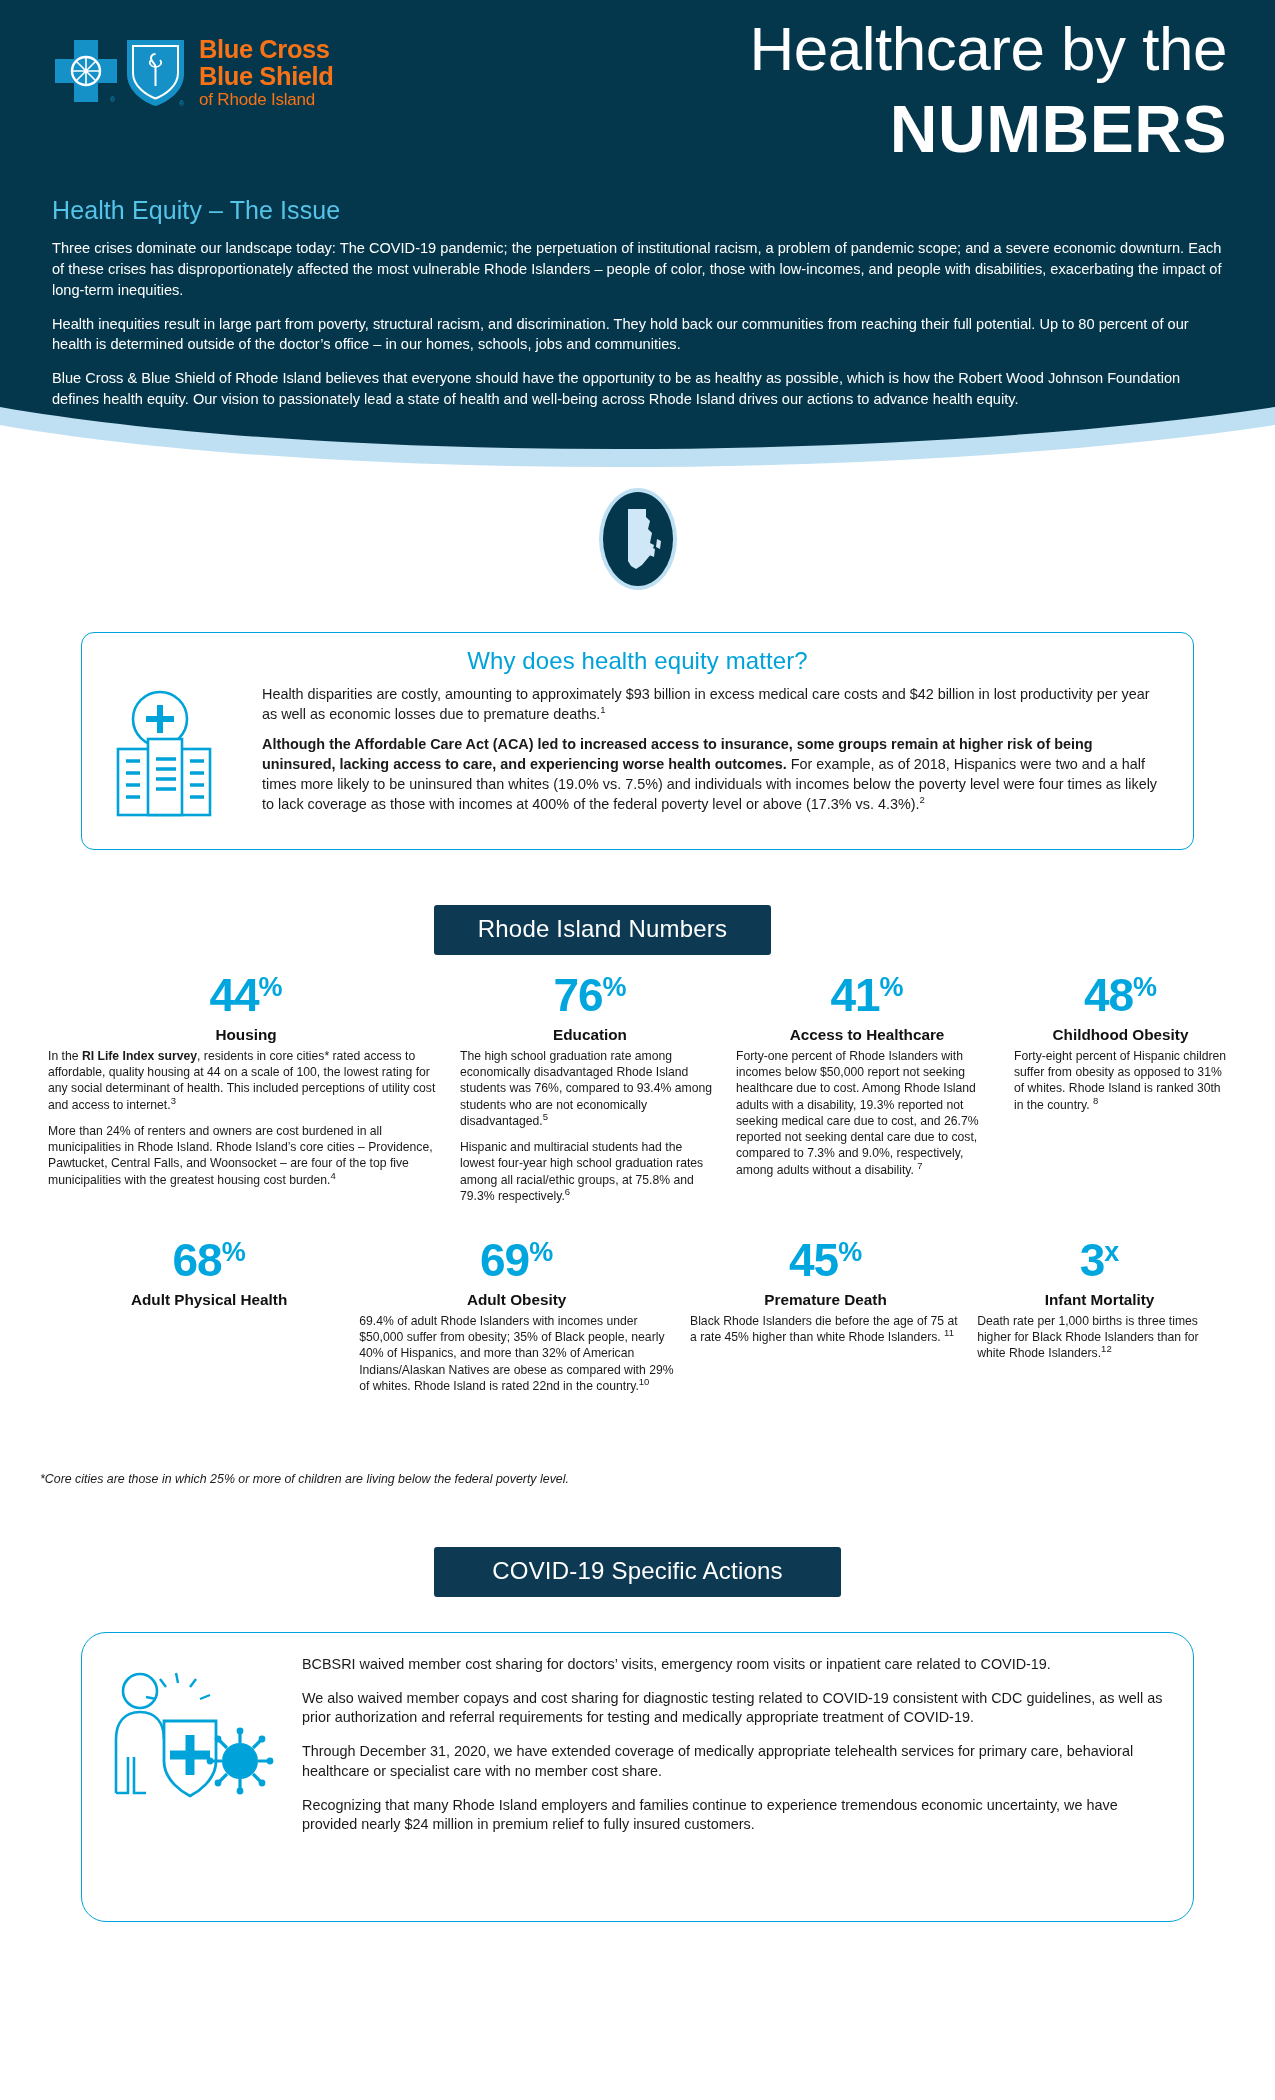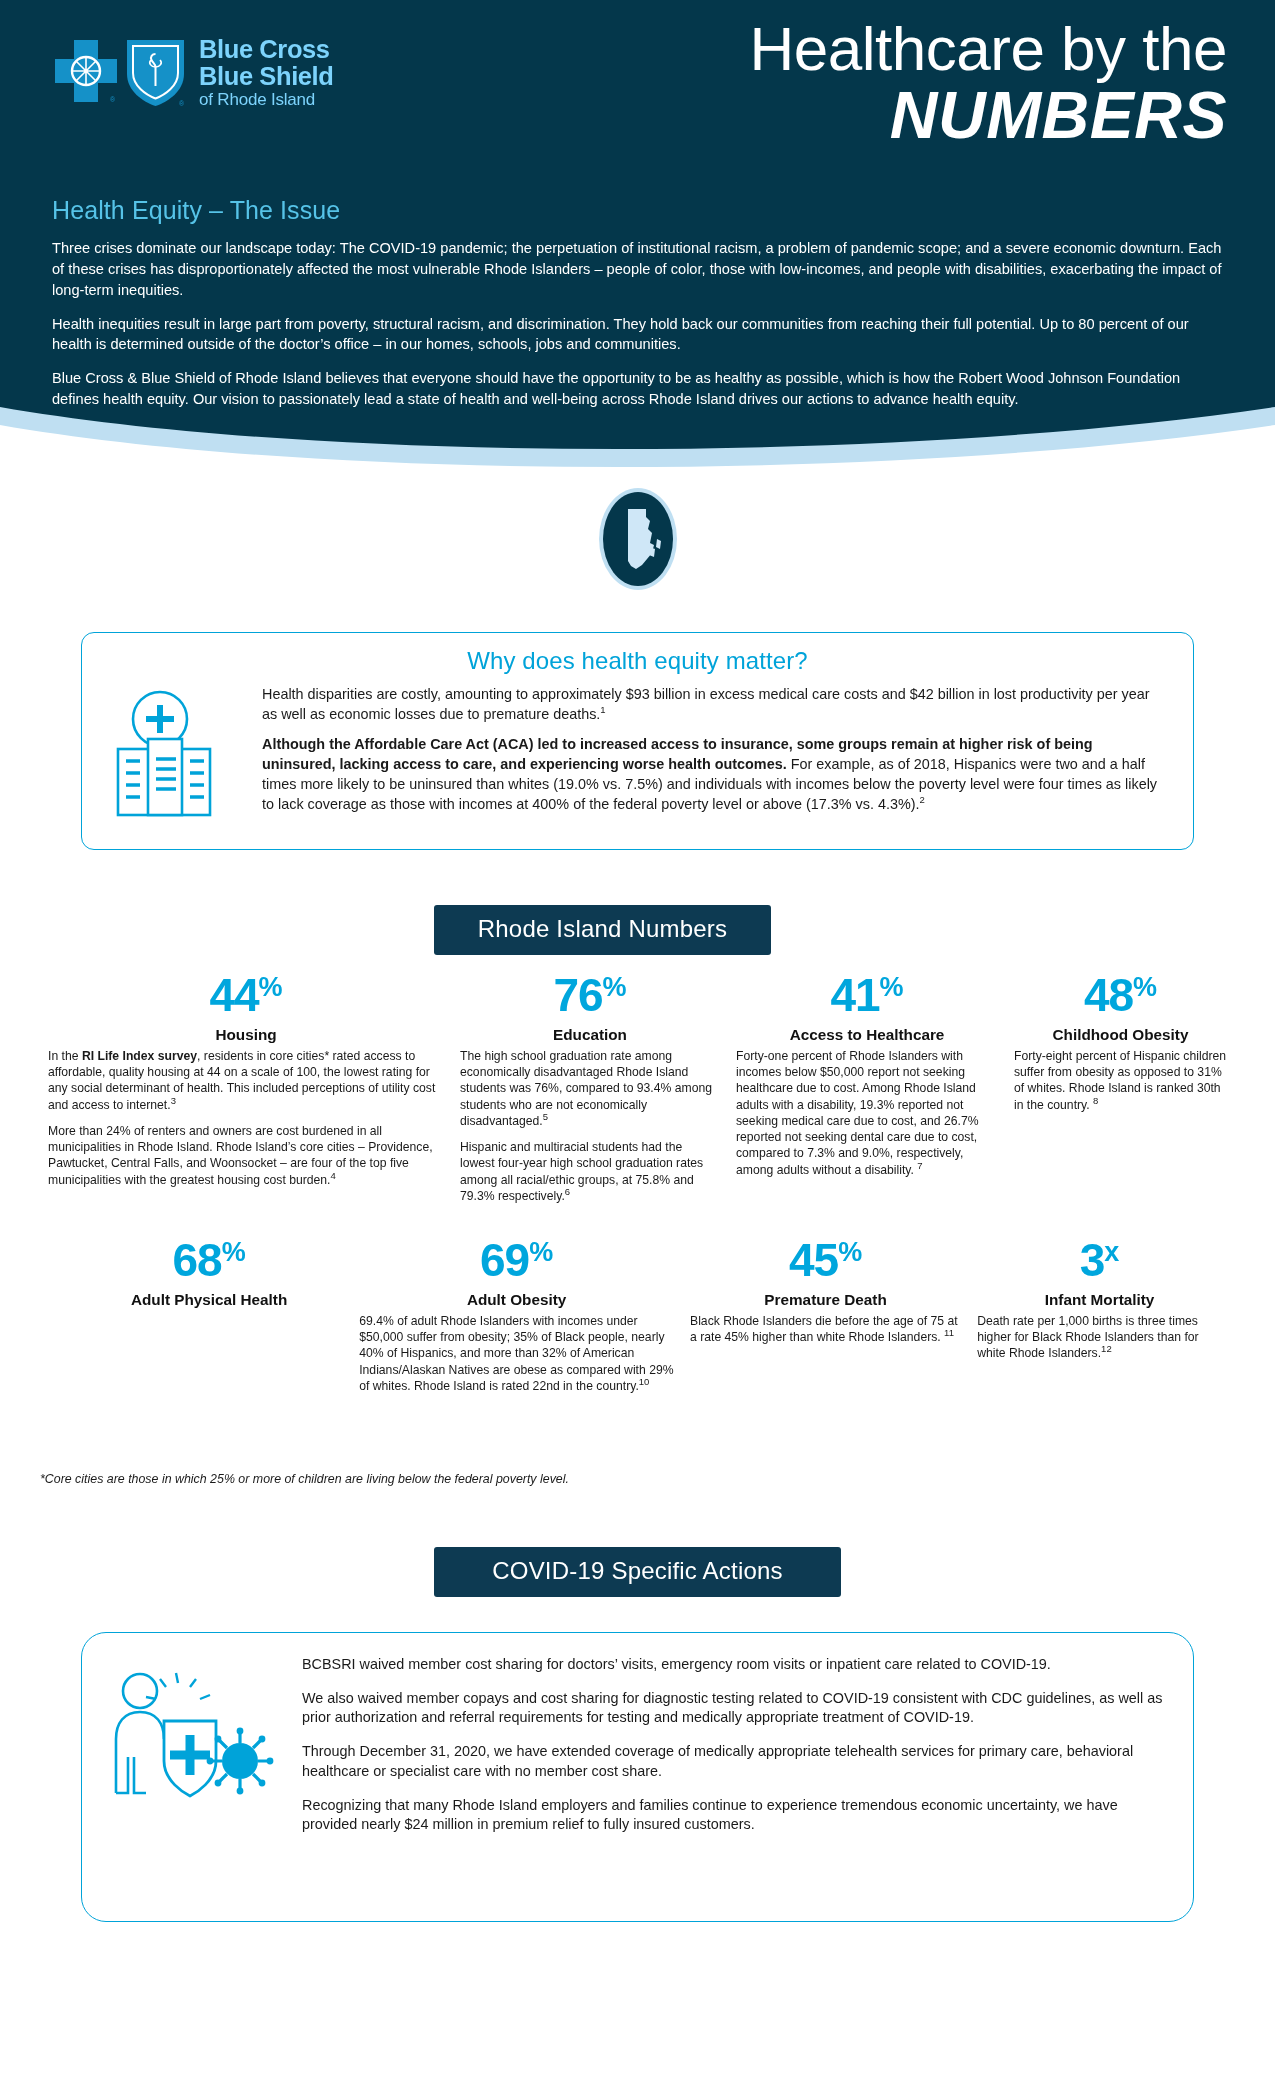--- a/index.html
+++ b/index.html
@@ -27,21 +27,21 @@
     position: absolute;
     top: 36px;
     left: 52px;
     display: flex;
     align-items: center;
     gap: 0px;
   }
   .logo-cross { margin-right: 4px; }
   .logo-shield { margin-right: 12px; }
   .logo-words {
-    color: #7dd3fc;
+    color: #f97316;
     line-height: 1.04;
   }
   .logo-words .l1, .logo-words .l2 {
     font-size: 25.5px;
     font-weight: bold;
     letter-spacing: -0.4px;
     display: block;
   }
   .logo-words .l3 {
     font-size: 17px;
@@ -61,24 +61,23 @@
   .title-line1 {
     font-size: 62px;
     font-weight: 300;
     letter-spacing: -0.5px;
     line-height: 1.0;
     white-space: nowrap;
   }
   .title-line2 {
     font-size: 66px;
     font-weight: bold;
-    font-style: italic;
     letter-spacing: 0.5px;
     line-height: 1.02;
-    margin-top: 2px;
+    margin-top: 16px;
     white-space: nowrap;
     text-align: right;
   }
 
   .equity-head {
     position: absolute;
     top: 196px;
     left: 52px;
     font-size: 25px;
     color: #56c3e8;

